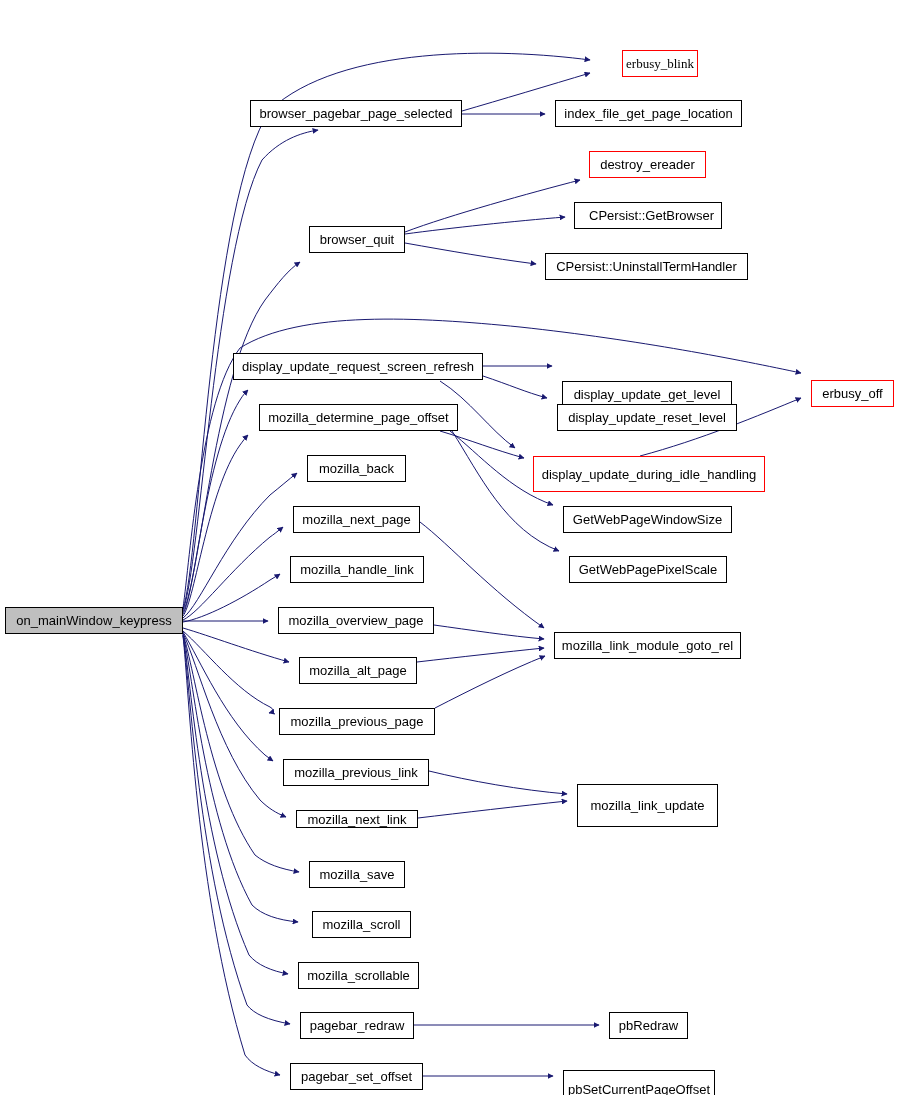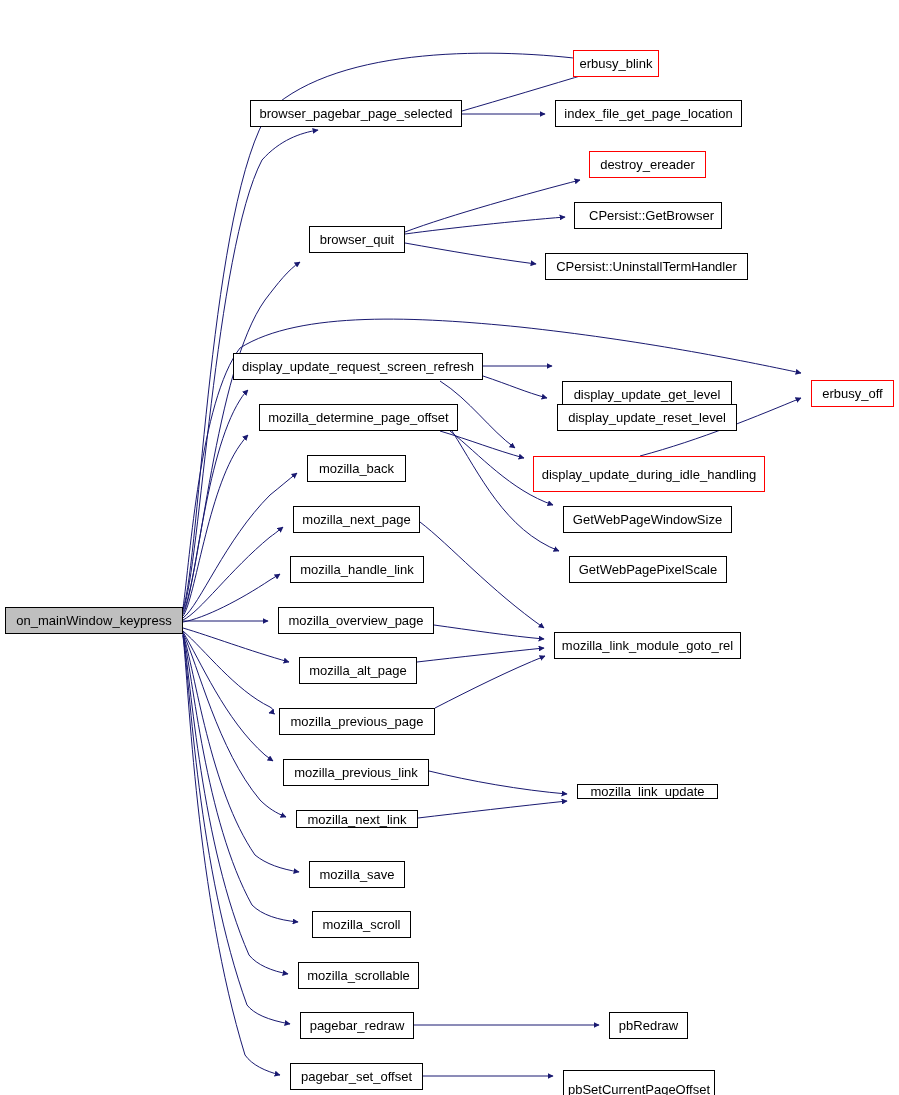--- a/index.html
+++ b/index.html
@@ -102,21 +102,21 @@
         <path d="M 423 1076 L 553 1076" fill="none" stroke="#191970" stroke-width="1" marker-end="url(#arrow)"></path>
       </g>
   </svg>
   <div id="node-layer">
       <div class="node root" style="left: 5px; top: 607px; width: 178px; height: 27px;">
         <span class="node-label">on_mainWindow_keypress</span>
       </div>
       <div class="node" style="left: 250px; top: 100px; width: 212px; height: 27px;">
         <span class="node-label">browser_pagebar_page_selected</span>
       </div>
-      <div class="node red" style="left: 573px; top: 50px; width: 86px; height: 27px;">
+      <div class="node red" style="left: 622px; top: 50px; width: 76px; height: 27px; font-family: Liberation Serif, serif;">
         <span class="node-label">erbusy_blink</span>
       </div>
       <div class="node" style="left: 555px; top: 100px; width: 187px; height: 27px;">
         <span class="node-label">index_file_get_page_location</span>
       </div>
       <div class="node" style="left: 309px; top: 226px; width: 96px; height: 27px;">
         <span class="node-label">browser_quit</span>
       </div>
       <div class="node red" style="left: 589px; top: 151px; width: 117px; height: 27px;">
         <span class="node-label">destroy_ereader</span>
@@ -168,21 +168,21 @@
       </div>
       <div class="node" style="left: 299px; top: 657px; width: 118px; height: 27px;">
         <span class="node-label">mozilla_alt_page</span>
       </div>
       <div class="node" style="left: 279px; top: 708px; width: 156px; height: 27px;">
         <span class="node-label">mozilla_previous_page</span>
       </div>
       <div class="node" style="left: 283px; top: 759px; width: 146px; height: 27px;">
         <span class="node-label">mozilla_previous_link</span>
       </div>
-      <div class="node" style="left: 577px; top: 784px; width: 141px; height: 15px;">
+      <div class="node" style="left: 577px; top: 784px; width: 141px; height: 43px;">
         <span class="node-label">mozilla_link_update</span>
       </div>
       <div class="node" style="left: 296px; top: 810px; width: 122px; height: 18px;">
         <span class="node-label">mozilla_next_link</span>
       </div>
       <div class="node" style="left: 309px; top: 861px; width: 96px; height: 27px;">
         <span class="node-label">mozilla_save</span>
       </div>
       <div class="node" style="left: 312px; top: 911px; width: 99px; height: 27px;">
         <span class="node-label">mozilla_scroll</span>

